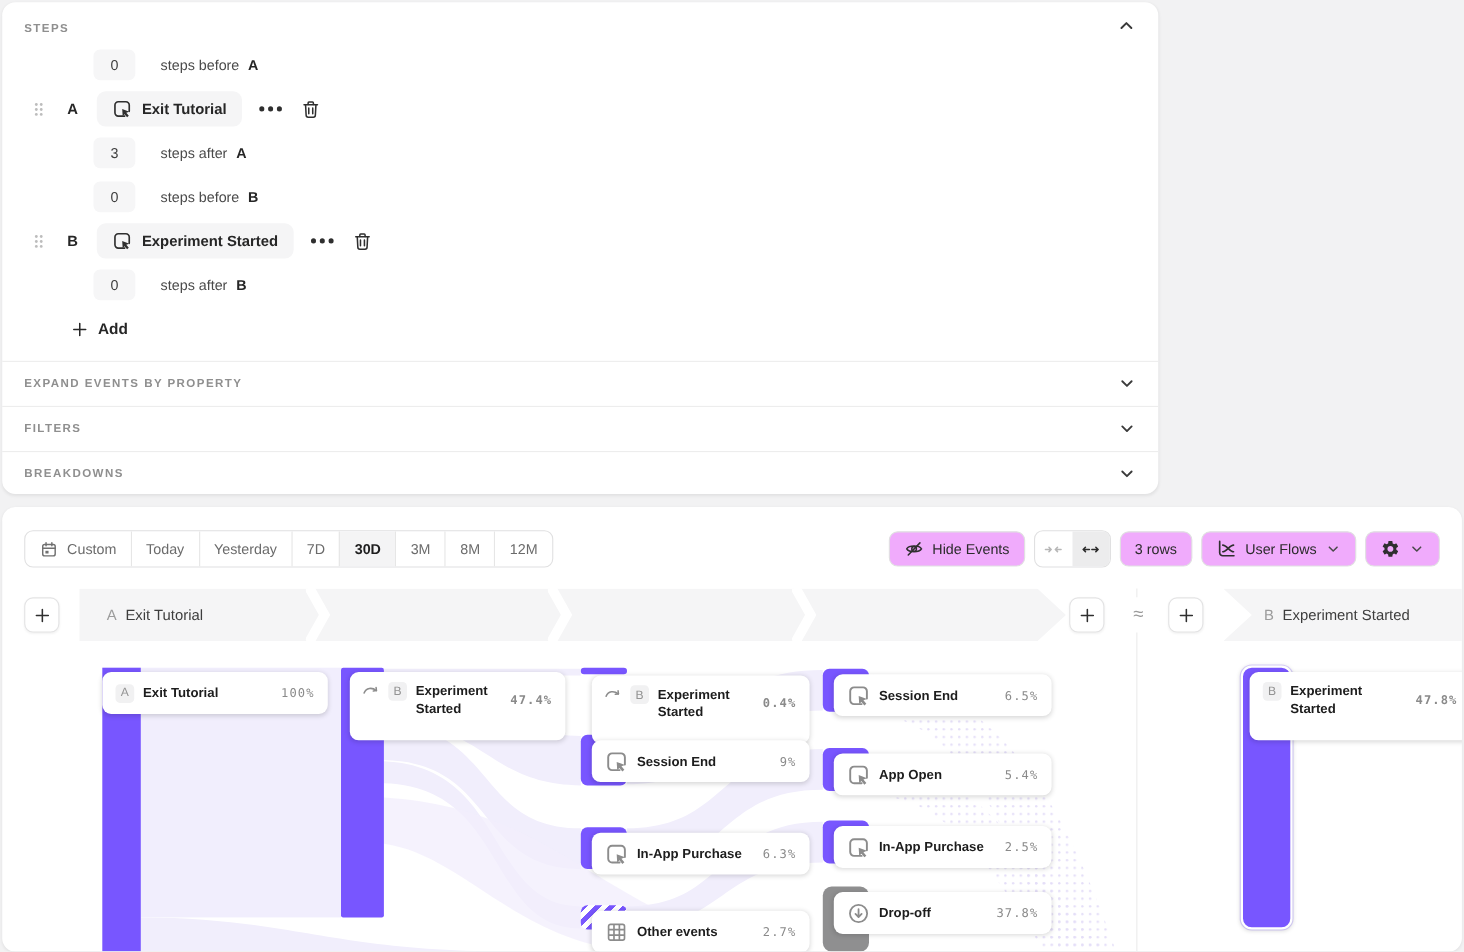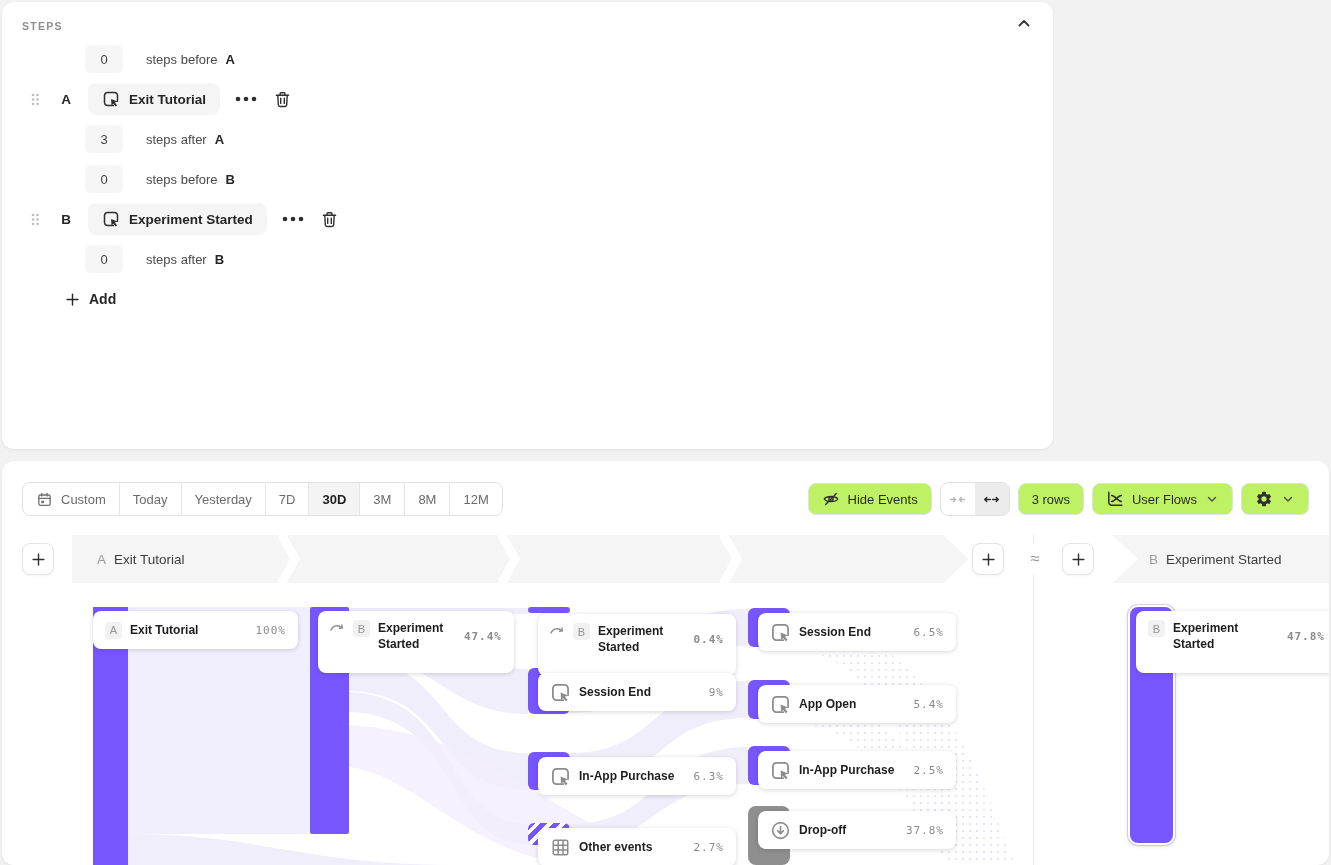--- a/index.html
+++ b/index.html
@@ -37,21 +37,21 @@
   .section-row .chev{width:17px;height:17px;color:#3A3A3A;}
 
   
   .toolbar{display:flex;justify-content:space-between;align-items:center;padding:21px 20px 0;}
   .date-seg{display:flex;height:32px;border:1px solid #E0E0E1;border-radius:8px;background:#fff;overflow:hidden;align-items:stretch;}
   .seg{display:flex;align-items:center;gap:8px;padding:0 13px;font-size:13px;color:#6B6B6B;border-left:1px solid #E6E6E6;cursor:pointer;white-space:nowrap;}
   .seg:first-child{border-left:none;}
   .seg.sel{background:#F4F4F5;color:#1E1E1E;font-weight:700;}
   .seg .ic{width:17px;height:17px;color:#707070;}
   .tools{display:flex;gap:8px;align-items:center;}
-  .tool-btn{height:32px;border:1px solid #E0E0E1;border-radius:8px;background:#bef264;display:flex;align-items:center;gap:8px;padding:0 13px;font-family:inherit;font-size:13px;color:#2B2B2B;cursor:pointer;white-space:nowrap;}
+  .tool-btn{height:32px;border:1px solid #E0E0E1;border-radius:8px;background:#f0abfc;display:flex;align-items:center;gap:8px;padding:0 13px;font-family:inherit;font-size:13px;color:#2B2B2B;cursor:pointer;white-space:nowrap;}
   .tool-btn .ic{width:18px;height:18px;color:#2F2F2F;}
   .tool-btn .chev{width:14px;height:14px;color:#4A4A4A;}
   .pair{display:flex;height:32px;border:1px solid #E0E0E1;border-radius:8px;overflow:hidden;background:#fff;}
   .pair-half{width:34px;display:flex;align-items:center;justify-content:center;cursor:pointer;}
   .pair-half .ic{width:17px;height:17px;}
   .pair-half.dim .ic{color:#B7B7B7;}
   .pair-half.sel{background:#ECECED;}
   .pair-half.sel .ic{color:#2B2B2B;}
 
   
@@ -226,20 +226,40 @@
       <span class="count-label">steps after</span>
       <span class="count-letter">B</span>
     </div>
     <div class="add-row">
       <svg class="ic" viewBox="0 0 18 18">
           <use href="#sym-plus"></use>
         </svg>
       <span>Add</span>
     </div>
   </div>
+  <div class="sections">
+    <div class="section-row">
+      <span class="sec-label">EXPAND EVENTS BY PROPERTY</span>
+      <svg class="chev" viewBox="0 0 18 18">
+          <use href="#sym-chev-down"></use>
+        </svg>
+    </div>
+    <div class="section-row">
+      <span class="sec-label">FILTERS</span>
+      <svg class="chev" viewBox="0 0 18 18">
+          <use href="#sym-chev-down"></use>
+        </svg>
+    </div>
+    <div class="section-row">
+      <span class="sec-label">BREAKDOWNS</span>
+      <svg class="chev" viewBox="0 0 18 18">
+          <use href="#sym-chev-down"></use>
+        </svg>
+    </div>
+  </div>
 </div>
 
 <div class="card" id="botcard">
   <div class="toolbar">
     <div class="date-seg">
       <div class="seg">
         <svg class="ic" viewBox="0 0 18 18">
             <use href="#sym-cal"></use>
           </svg>
         <span>Custom</span>

